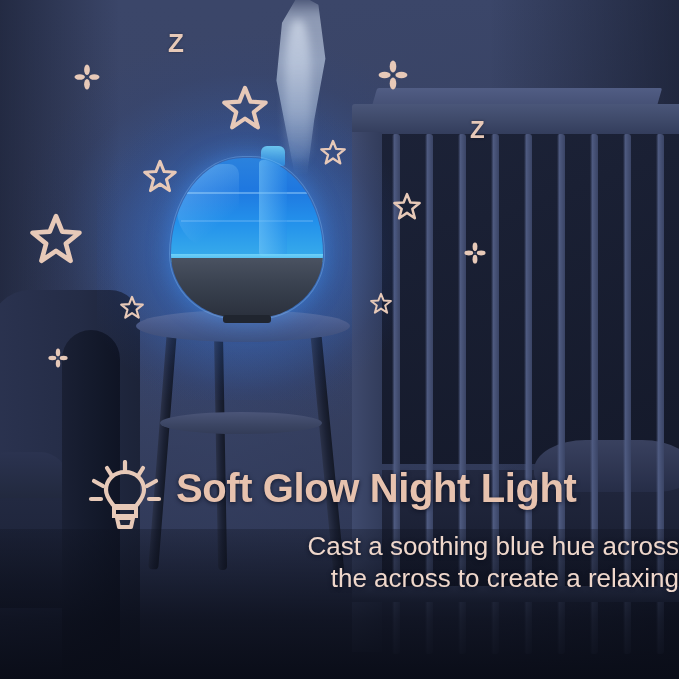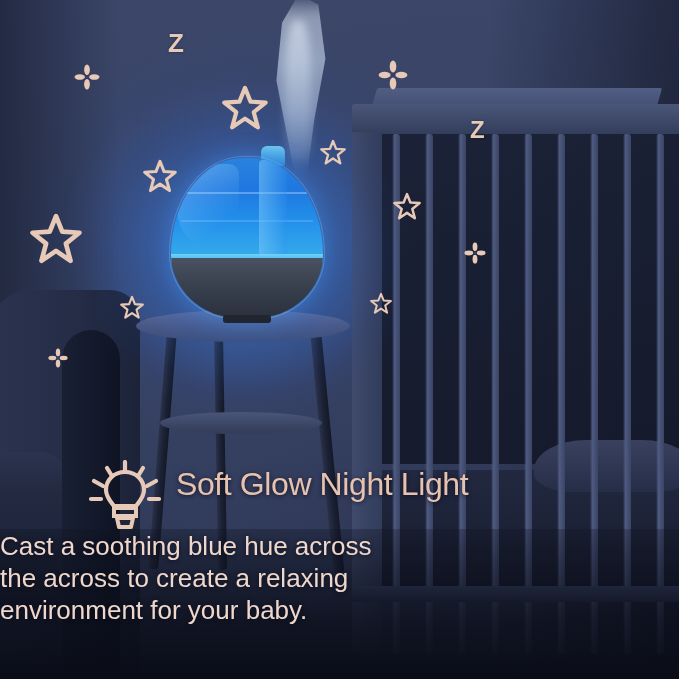--- a/index.html
+++ b/index.html
@@ -215,28 +215,28 @@
     font-family:"Liberation Sans", sans-serif;
     font-weight:700; line-height:1;
     text-shadow:0 0 3px rgba(0,0,0,0.35);
   }
 
   
   .text-wrap { position:absolute; left:0; top:452px; width:679px; }
   .bulb-icon { position:absolute; left:88px; top:8px; width:74px; height:74px; }
   .headline {
     position:absolute; left:176px; top:14px;
-    font-size:32px; font-weight:400; letter-spacing:-0.4px;
+    font-size:40px; font-weight:700; letter-spacing:-0.4px;
     color:#e7c2ae;
     text-shadow:0 1px 4px rgba(10,14,28,0.75);
     white-space:nowrap;
   }
   .subcopy {
     position:absolute; left:0; top:78px; width:679px;
-    text-align:left;
+    text-align:right;
     font-size:26px; line-height:32px; font-weight:400;
     color:#efd7cb;
     text-shadow:0 1px 4px rgba(10,14,28,0.8);
   }
   .subcopy .ln { display:block; }
 </style>
 </head>
 <body>
 
 <div id="scene">
@@ -398,17 +398,16 @@
         <rect x="26" y="48" width="22" height="8" fill="none" stroke="#e7c9b8" stroke-width="4"></rect>
         <path d="M29 58 L45 58 L43 67 L31 67 Z" fill="none" stroke="#e7c9b8" stroke-width="4" stroke-linejoin="round"></path>
       </svg>
     </div>
 
     <div class="headline">Soft Glow Night Light</div>
 
     <div class="subcopy">
       <span class="ln">Cast a soothing blue hue across</span>
       <span class="ln">the across to create a relaxing</span>
-      <span class="ln">environment for your baby.</span>
     </div>
   </div>
 
 </div>
 
 </body></html>

